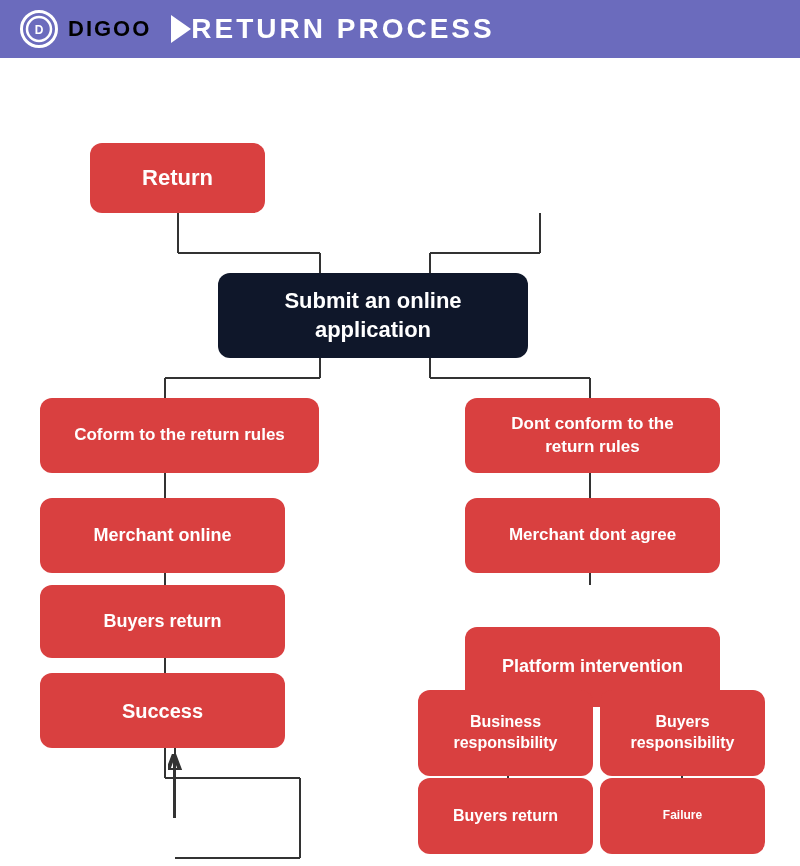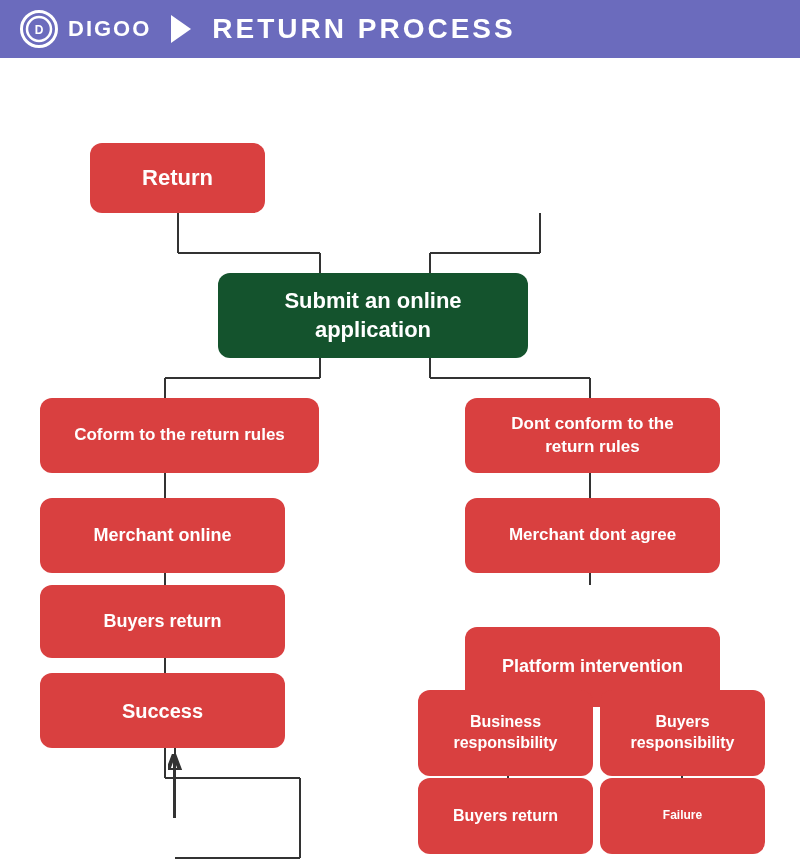--- a/index.html
+++ b/index.html
@@ -27,34 +27,34 @@
       display: flex;
       align-items: center;
       justify-content: center;
       color: #fff;
       font-weight: bold;
       font-size: 13px;
       margin-right: 10px;
       flex-shrink: 0;
     }
     .logo-text {
-      color: #ffffff;
+      color: #000000;
       font-size: 22px;
       font-weight: 900;
       letter-spacing: 2px;
       margin-right: 20px;
     }
     .header-title {
       color: #fff;
       font-size: 28px;
       font-weight: 900;
       letter-spacing: 3px;
       display: flex;
       align-items: center;
-      gap: 21px;
+      gap: 0;
     }
     .play-icon {
       width: 0;
       height: 0;
       border-top: 14px solid transparent;
       border-bottom: 14px solid transparent;
       border-left: 20px solid #fff;
       display: inline-block;
     }
 
@@ -74,21 +74,21 @@
       align-items: center;
       justify-content: center;
       text-align: center;
       color: #fff;
       font-size: 18px;
       font-weight: 600;
       line-height: 1.3;
       padding: 8px 20px;
     }
     .node-red { background: #d94040; }
-    .node-blue { background: #14532d; justify-content: center; }
+    .node-blue { background: #0f172a; justify-content: center; }
 
     
     .connectors {
       position: absolute;
       top: 0; left: 0;
       width: 800px;
       height: 808px;
       pointer-events: none;
     }
 

